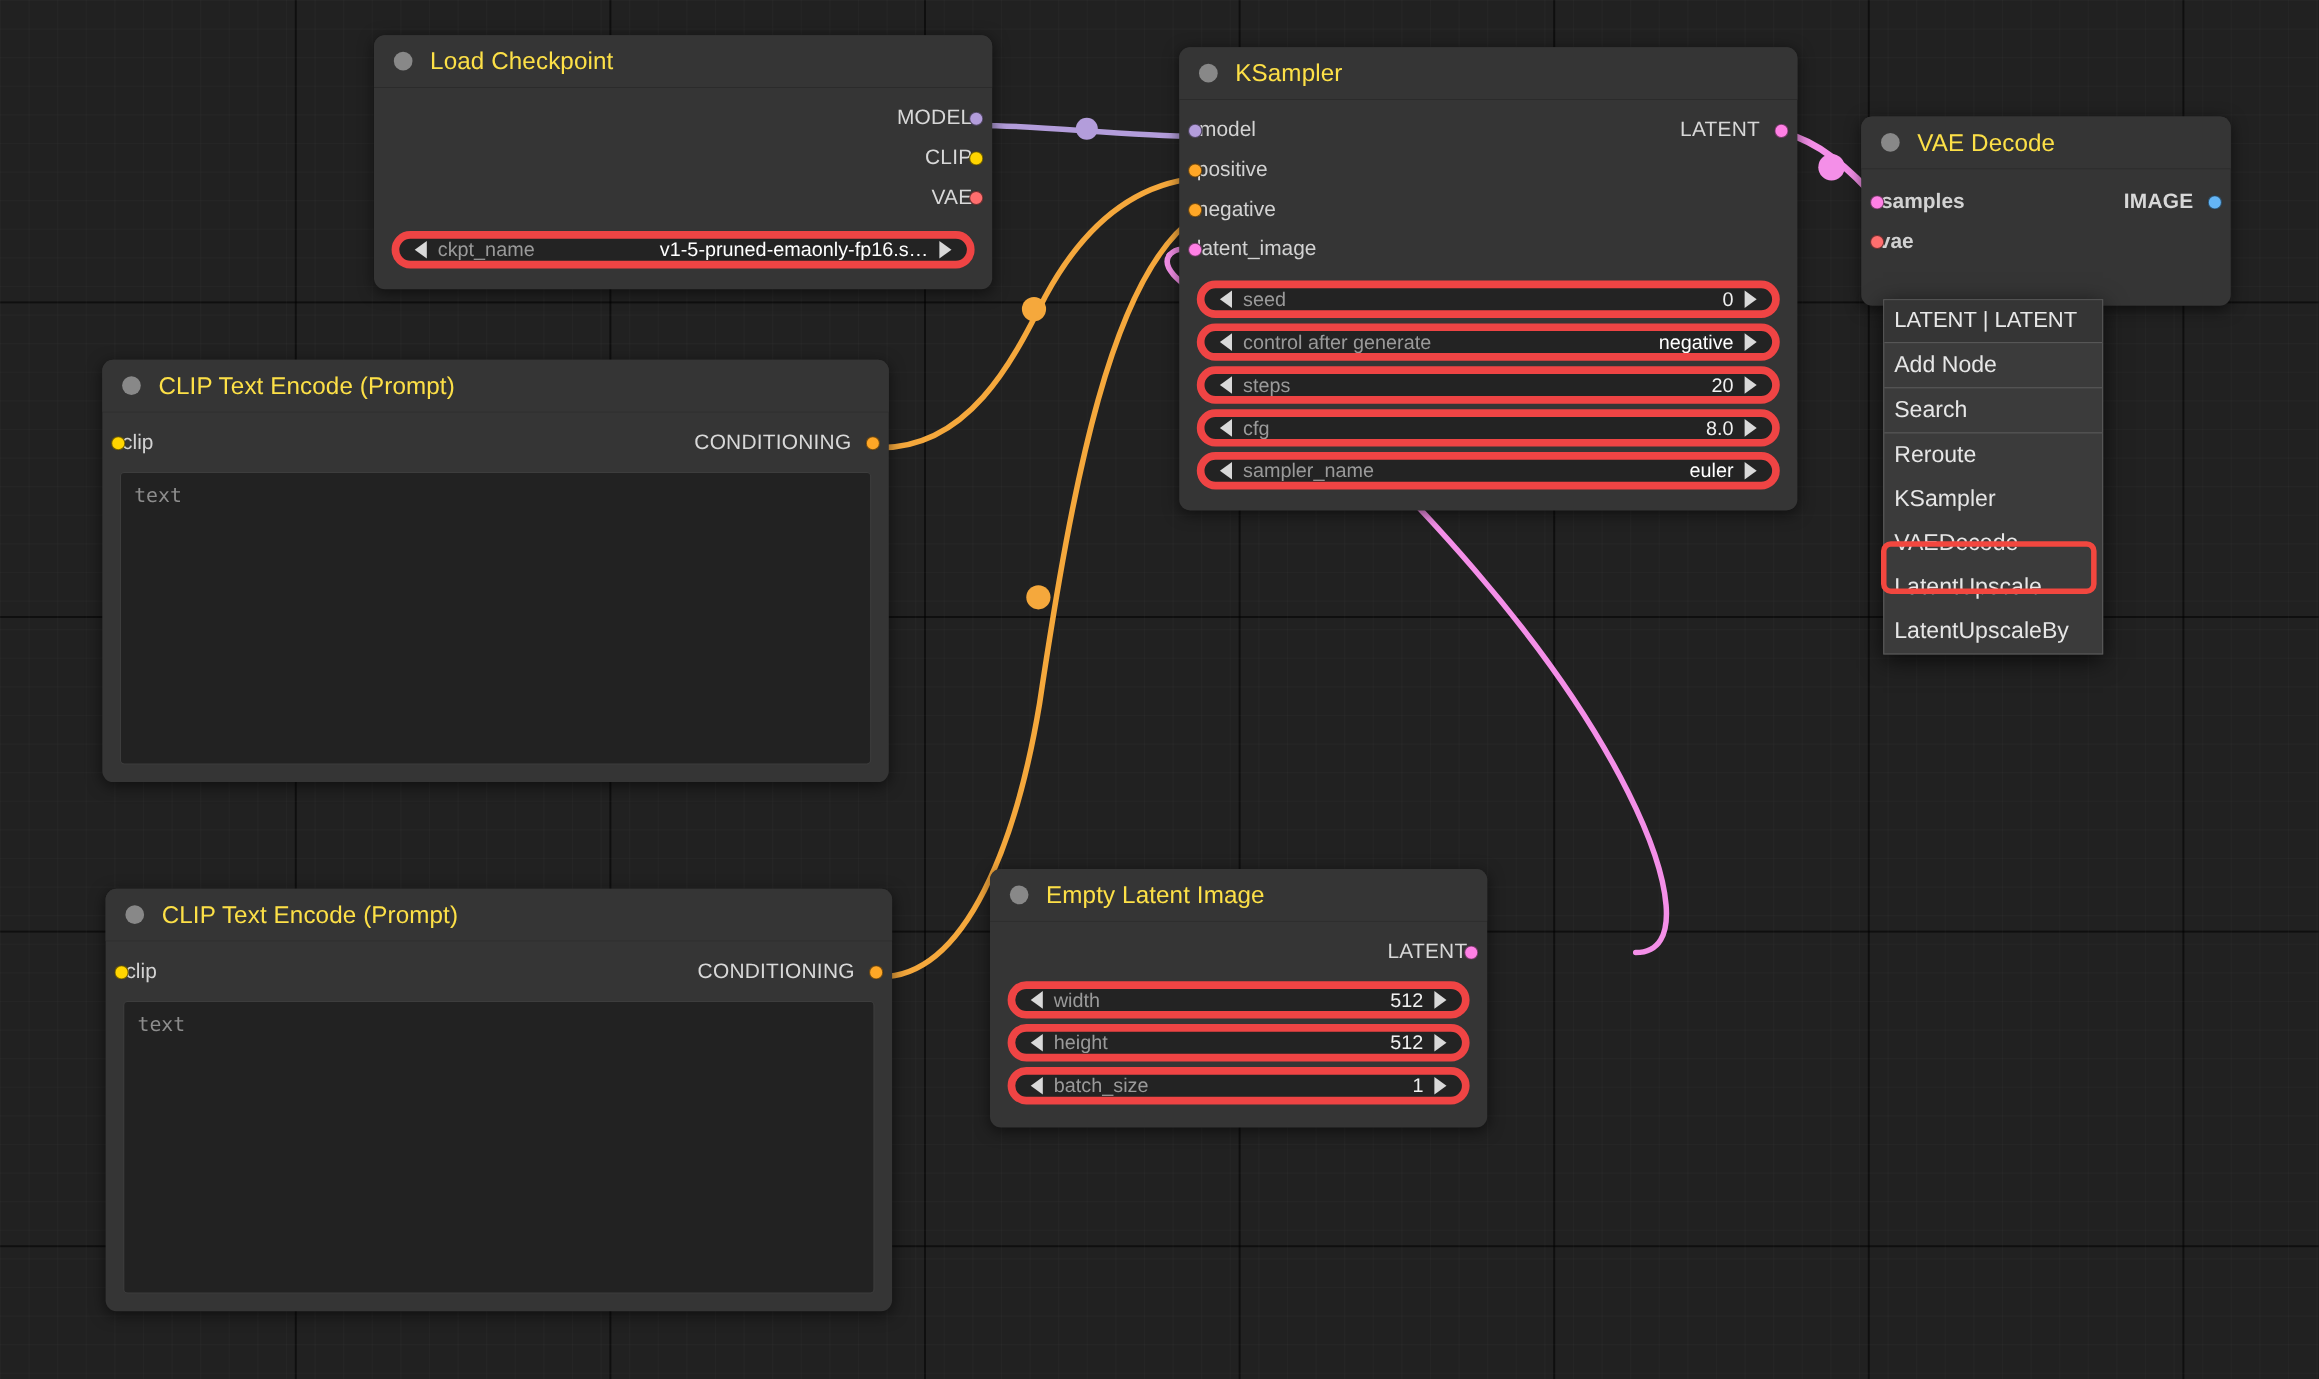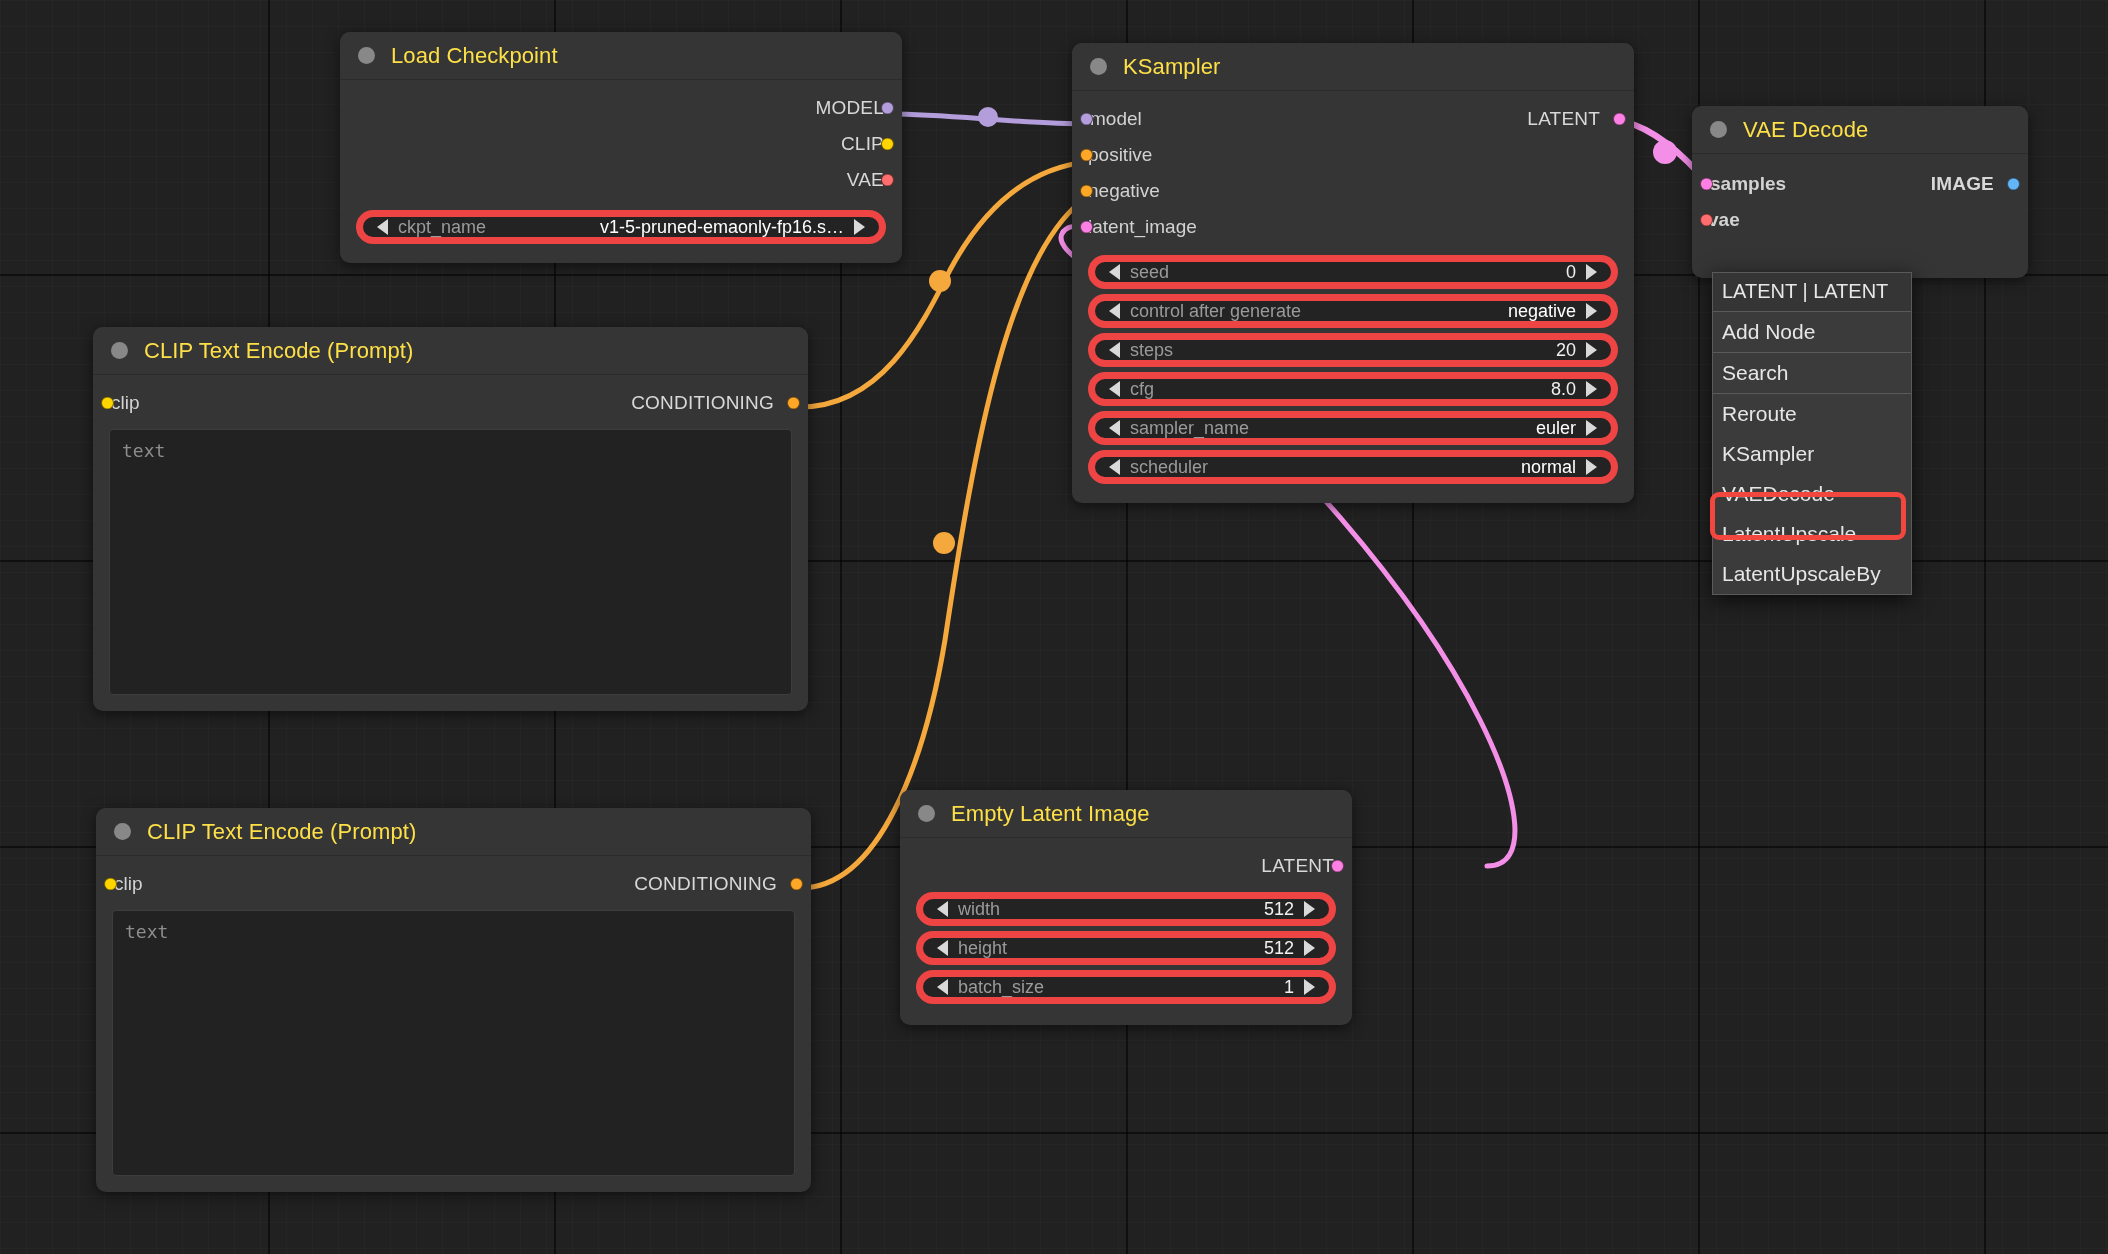--- a/index.html
+++ b/index.html
@@ -238,26 +238,20 @@
         <span class="w-name">cfg</span>
         <span class="w-val">8.0</span>
         <span class="arrow-r"></span>
       </div>
       <div class="widget">
         <span class="arrow-l"></span>
         <span class="w-name">sampler_name</span>
         <span class="w-val combo">euler</span>
         <span class="arrow-r"></span>
       </div>
-      <div class="widget">
-        <span class="arrow-l"></span>
-        <span class="w-name">scheduler</span>
-        <span class="w-val combo">normal</span>
-        <span class="arrow-r"></span>
-      </div>
     </div>
   </div>
 
   <div class="node" style="left:1692px; top:106px; width:336px;">
     <div class="node-header">
       <div class="node-dot"></div>
       <div class="node-title">VAE Decode</div>
     </div>
     <div class="node-body" style="padding-top:12px;padding-bottom:40px;font-weight:bold;">
       <div class="slot-row" style="padding-left:18px;">

